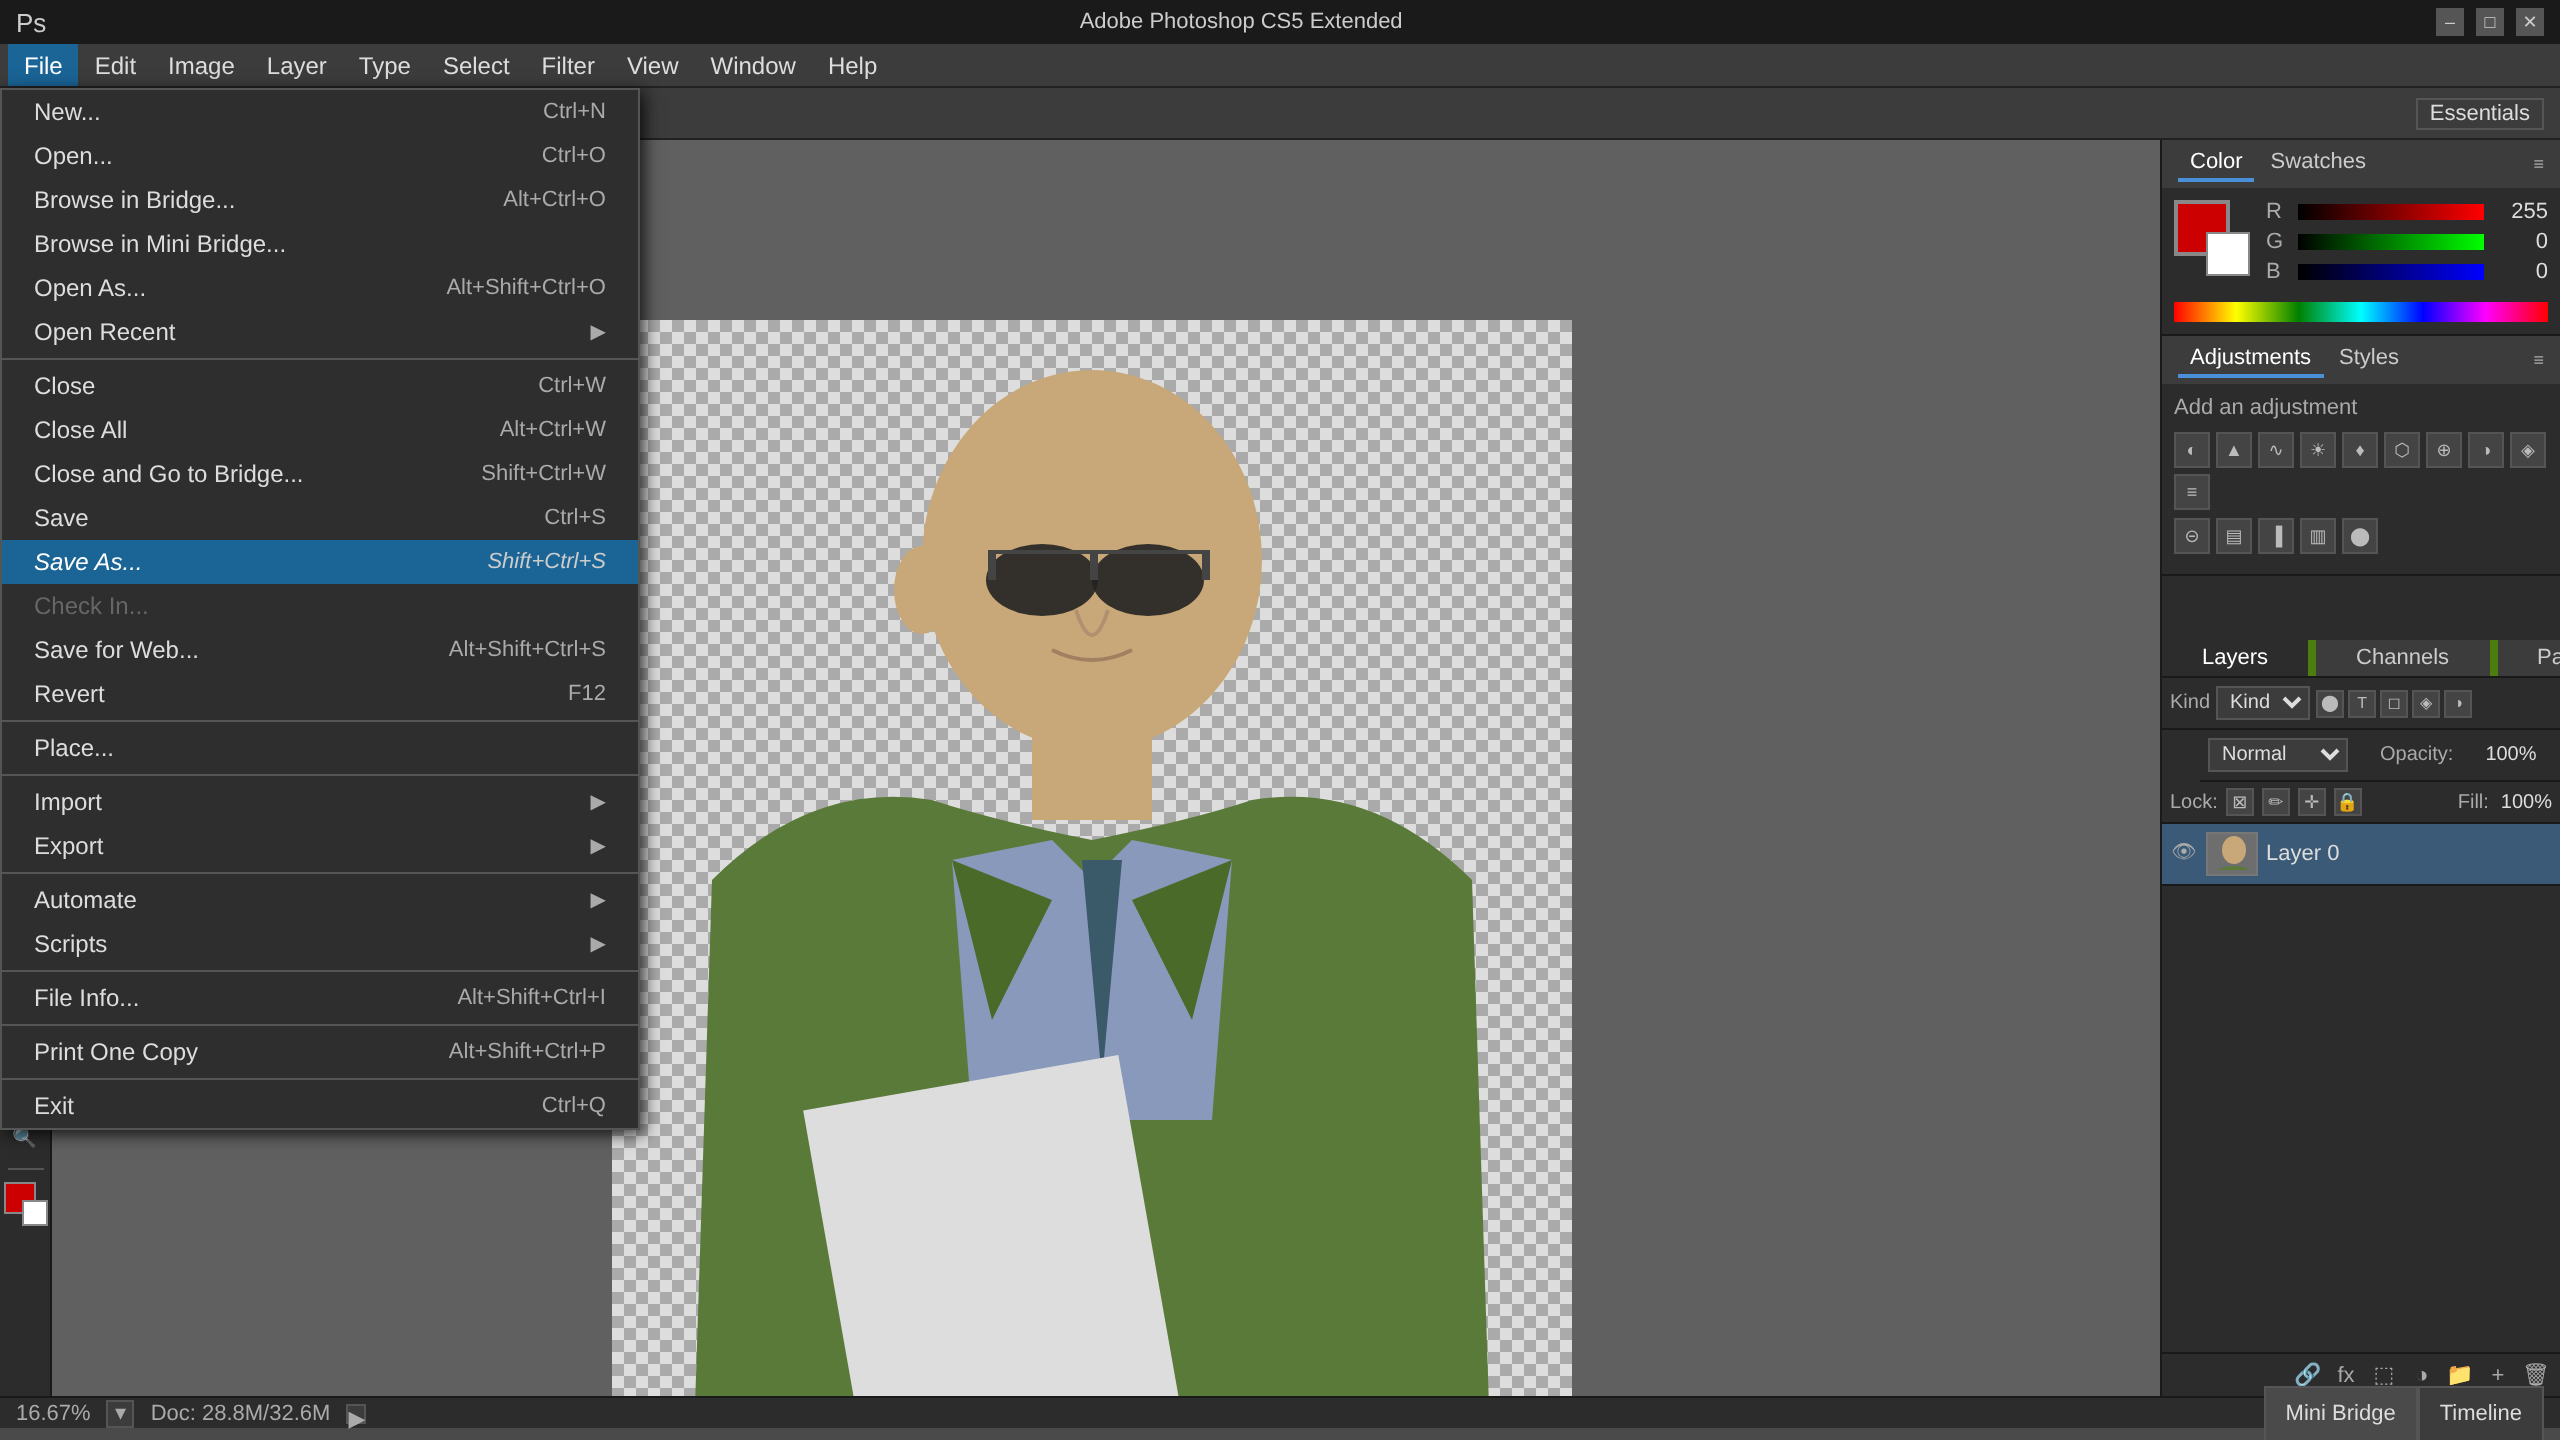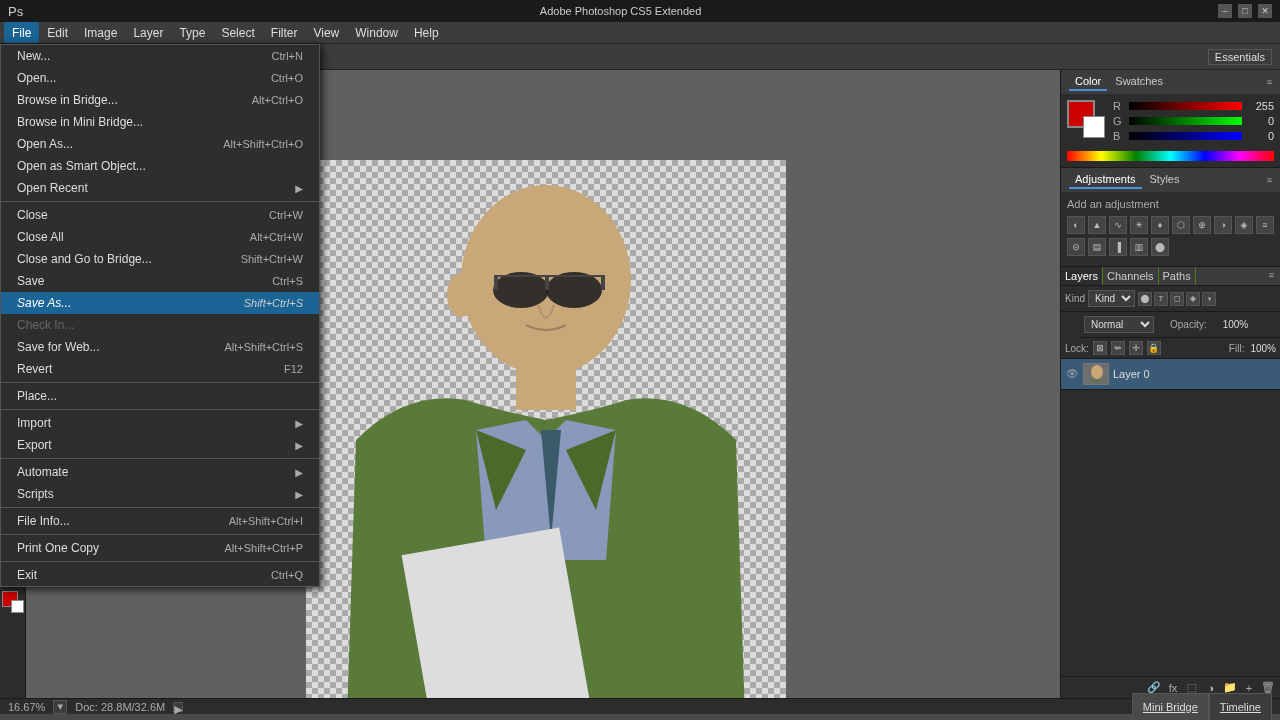--- a/index.html
+++ b/index.html
@@ -114,21 +114,21 @@
       top: 90px;
       left: 280px;
       width: 480px;
       height: 590px;
       background: 
         repeating-conic-gradient(#aaa 0% 25%, #ddd 0% 50%) 0 0 / 12px 12px;
     }
 
     
     .right-panel {
-      width: 220px;
+      width: 200px;
       background: #2c2c2c;
       border-left: 1px solid #1a1a1a;
       display: flex;
       flex-direction: column;
     }
 
     .panel-section {
       border-bottom: 1px solid #1a1a1a;
     }
 
@@ -197,26 +197,27 @@
       background: #444;
       border: 1px solid #555;
       display: flex; align-items: center; justify-content: center;
       font-size: 9px; color: #bbb;
       cursor: pointer;
     }
 
     
     .layers-panel { flex: 1; display: flex; flex-direction: column; }
     .layers-tab {
-      padding: 3px 4px;
+      padding: 3px 20px;
       font-size: 11px;
       background: #3c3c3c;
       color: #ccc;
       cursor: pointer;
-      border-right: 1px solid #4d7c0f;
+      border-right: 4px solid #4d7c0f;
+      margin-top: 32px;
     }
     .layers-tab.active { background: #2c2c2c; color: white; }
 
     .layers-controls {
       padding: 4px;
       display: flex;
       gap: 3px;
       align-items: center;
       border-bottom: 1px solid #1a1a1a;
     }
@@ -310,21 +311,20 @@
       display: flex;
       gap: 0;
     }
     .status-tab {
       padding: 7px 10px;
       background: #3c3c3c;
       border: 1px solid #555;
       font-size: 11px;
       color: #ddd;
       cursor: pointer;
-      text-decoration: underline;
     }
     .status-tab.active { background: #4a4a4a; }
 
     
     .dropdown-overlay {
       position: absolute;
       top: 0; left: 0;
       width: 100%; height: 100%;
       z-index: 100;
       pointer-events: none;
@@ -635,24 +635,20 @@
     </div>
     <div class="menu-row">
       <span class="menu-row-label">Browse in Mini Bridge...</span>
       <span class="menu-row-shortcut"></span>
     </div>
     <div class="menu-row">
       <span class="menu-row-label">Open As...</span>
       <span class="menu-row-shortcut">Alt+Shift+Ctrl+O</span>
     </div>
     <div class="menu-row">
-      <span class="menu-row-label">Open as Smart Object...</span>
-      <span class="menu-row-shortcut"></span>
-    </div>
-    <div class="menu-row">
       <span class="menu-row-label">Open Recent</span>
       <span class="menu-row-arrow">▶</span>
     </div>
 
     <div class="menu-separator"></div>
 
     <div class="menu-row">
       <span class="menu-row-label">Close</span>
       <span class="menu-row-shortcut">Ctrl+W</span>
     </div>

